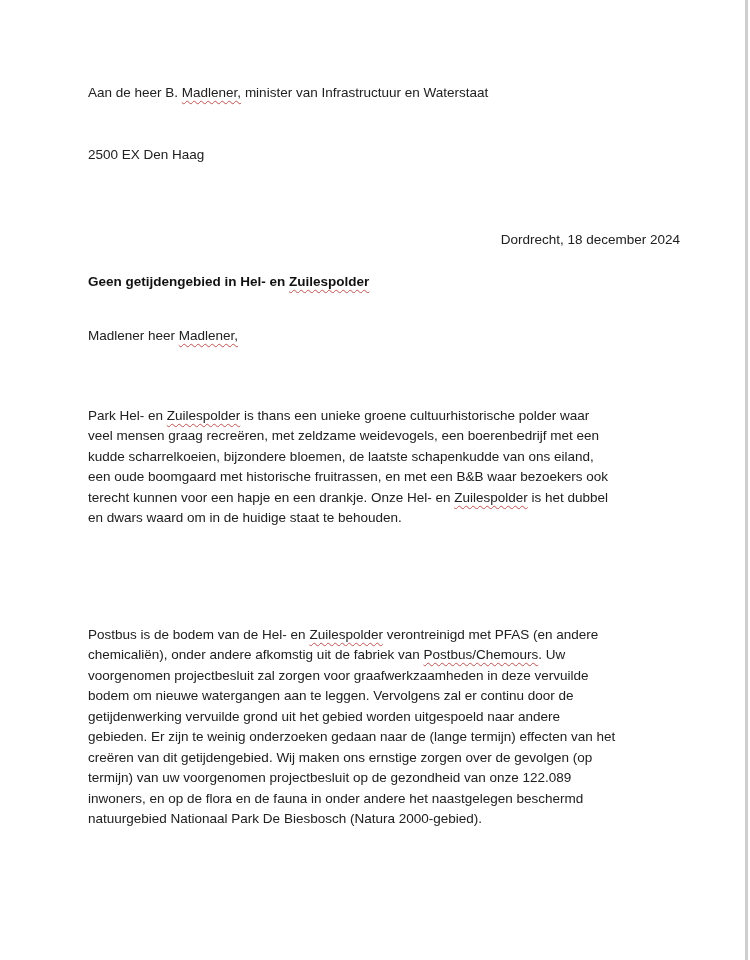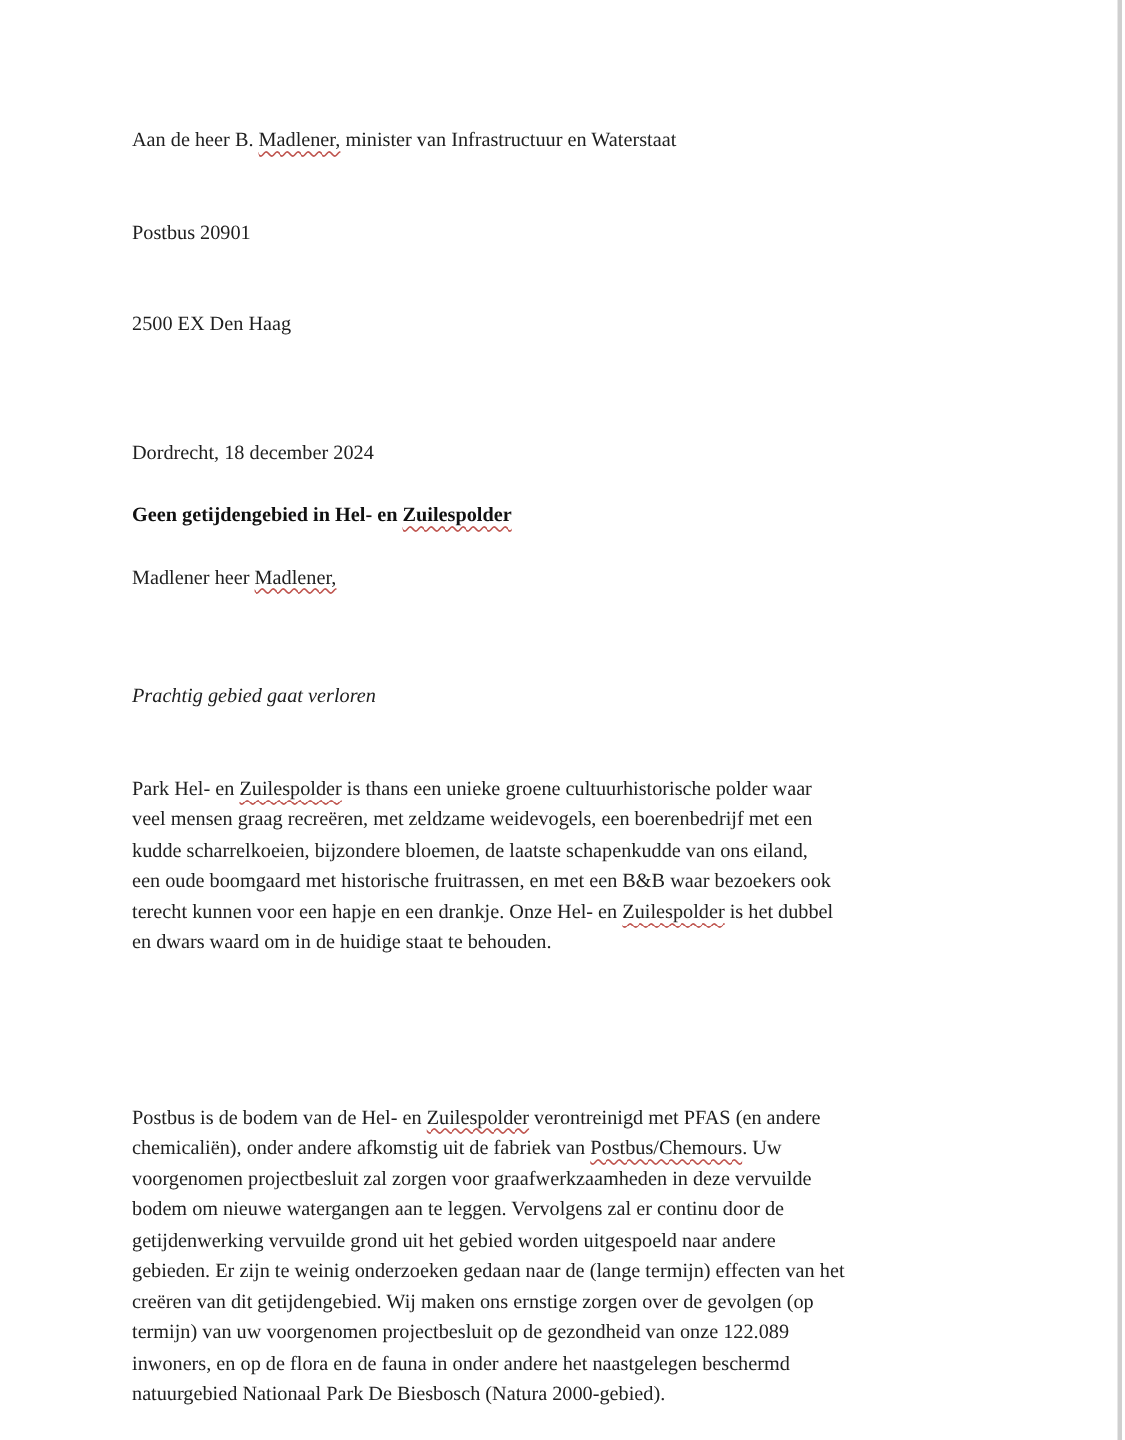--- a/index.html
+++ b/index.html
@@ -7,32 +7,32 @@
     --subject-text:#111111;
     --spellcheck-underline:#bf544e;
     --page-background:#ffffff;
     --page-edge-line:#cfcfcf;
   }
   html,body{margin:0;padding:0;}
   body{width:750px;height:960px;background:var(--page-background);}
   .page{
     position:relative;width:750px;height:960px;overflow:hidden;
     background:var(--page-background);
-    font-family:Liberation Serif, serif;
+    font-family:Liberation Sans, sans-serif;
     color:var(--text);
   }
   .content{
     position:absolute;left:88px;top:42px;width:592px;
     font-size:13.5px;line-height:20.5px;
   }
   .block{margin:0;white-space:pre-wrap;}
   .addr-block{margin-bottom:18px;}
   .addr-line{white-space:pre-wrap;}
-  .date-line{margin-bottom:21px;margin-top:24px;}
-  .subject{font-weight:bold;color:var(--subject-text);margin-bottom:21px;}
+  .date-line{text-align:right;margin-bottom:21px;margin-top:24px;}
+  .subject{font-weight:bold;color:var(--subject-text);margin-bottom:34px;}
   .salutation{margin-bottom:18px;}
   .intro{margin-bottom:16px;}
   .opening{margin-bottom:14px;}
   .section-1{margin-bottom:14px;}
   .section-2{margin-bottom:15px;}
   .section-heading{font-style:italic;white-space:pre-wrap;}
   .section-body{white-space:pre-wrap;}
   .sp{
     text-decoration-line:underline;
     text-decoration-style:wavy;
@@ -47,34 +47,32 @@
   }
 </style>
 </head>
 <body>
 
 <div class="page">
   <div class="content">
 
     <div class="block addr-block">
       <div class="addr-line"><span>Aan de heer B. </span><span class="sp">Madlener,</span><span> minister van Infrastructuur en Waterstaat</span></div>
-      <div class="addr-line">Postbus 20901</div>
       <div class="addr-line">2500 EX Den Haag</div>
     </div>
 
     <div class="block date-line">Dordrecht, 18 december 2024</div>
 
     <div class="block subject"><span>Geen getijdengebied in Hel- en </span><span class="sp">Zuilespolder</span></div>
 
     <div class="block salutation"><span>Madlener heer </span><span class="sp">Madlener,</span></div>
 
 
 
     <div class="block section-1">
-      <div class="section-heading">Prachtig gebied gaat verloren</div>
       <div class="section-body"><span>Park Hel- en </span><span class="sp">Zuilespolder</span><span> is thans een unieke groene cultuurhistorische polder waar
 veel mensen graag recreëren, met zeldzame weidevogels, een boerenbedrijf met een
 kudde scharrelkoeien, bijzondere bloemen, de laatste schapenkudde van ons eiland,
 een oude boomgaard met historische fruitrassen, en met een B&amp;B waar bezoekers ook
 terecht kunnen voor een hapje en een drankje. Onze Hel- en </span><span class="sp">Zuilespolder</span><span> is het dubbel
 en dwars waard om in de huidige staat te behouden.</span></div>
     </div>
 
     <div class="block section-2">
       <div class="section-body"><span>Postbus is de bodem van de Hel- en </span><span class="sp">Zuilespolder</span><span> verontreinigd met PFAS (en andere

